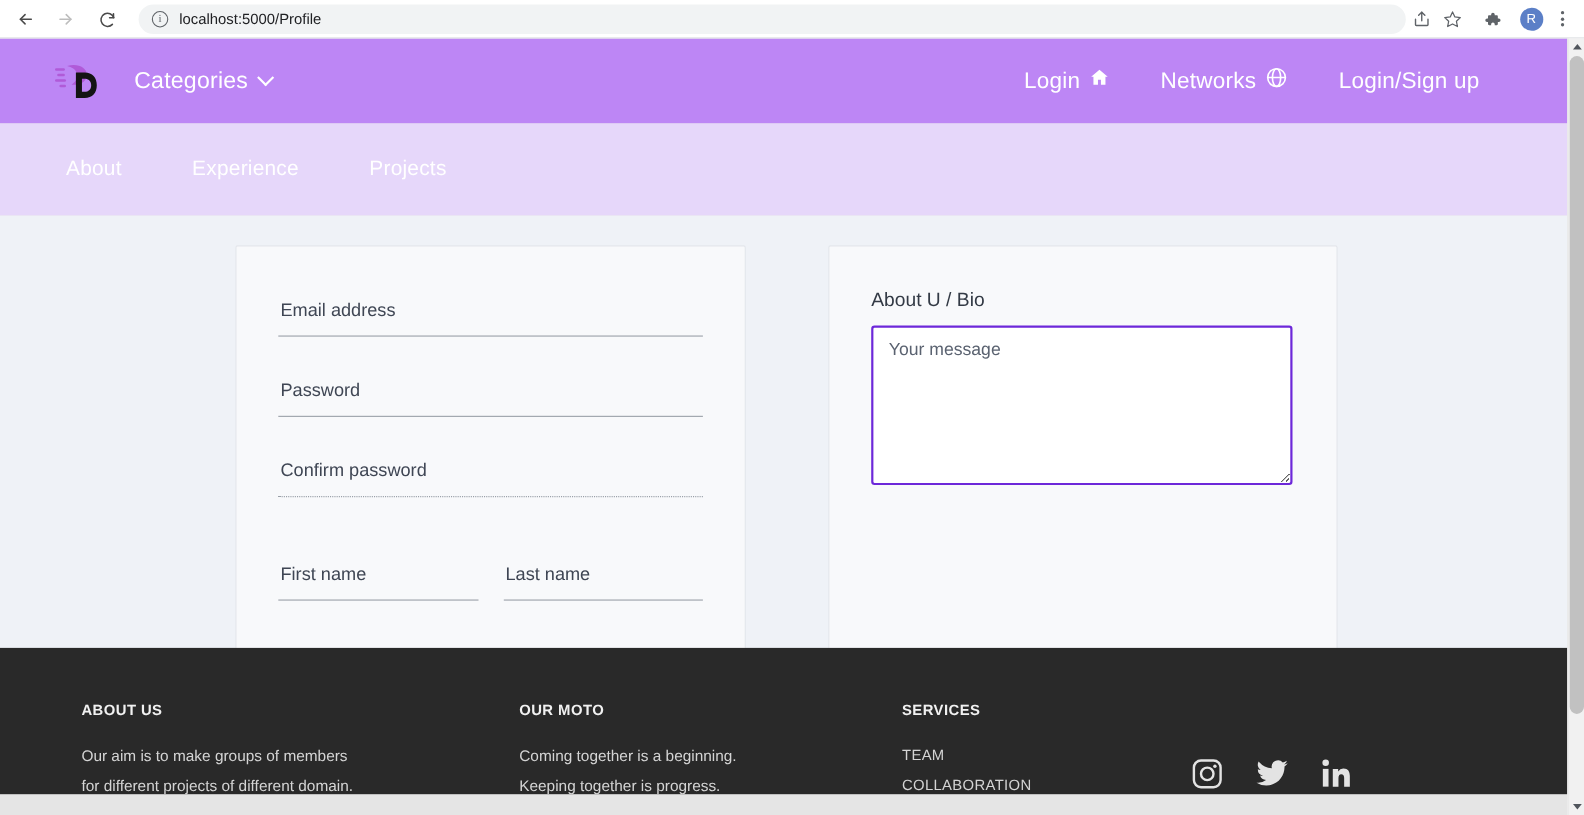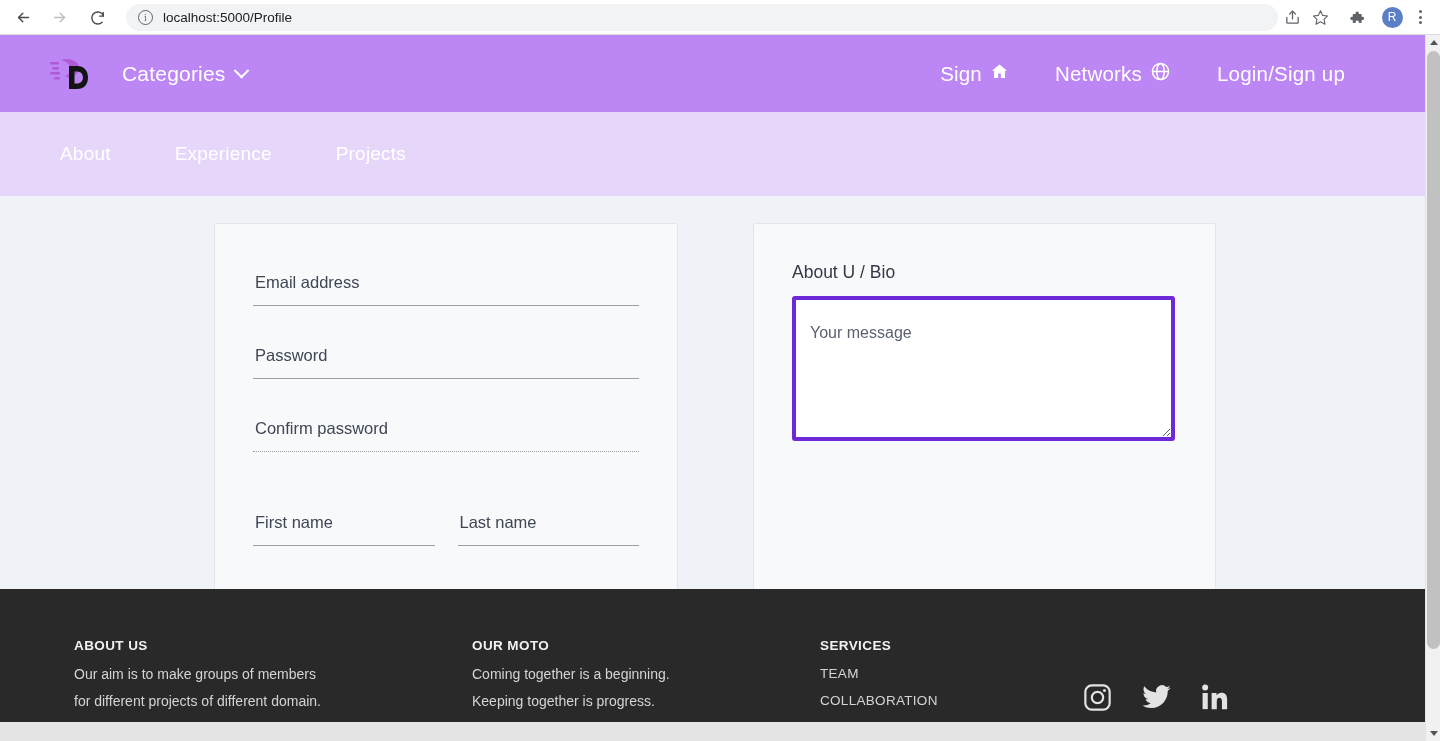--- a/index.html
+++ b/index.html
@@ -160,23 +160,23 @@
   .name-row { display: flex; gap: 23px; }
   .name-row .field { flex: 1; margin-bottom: 0; margin-top: 21px; }
 
   .bio-label {
     font-size: 17.5px; color: #333a45;
     margin-bottom: 13px; display: block;
   }
   .bio-area {
     width: 383px; height: 145px;
     background: #ffffff;
-    border: 4px solid #6d28d9;
+    border: 2px solid #6d28d9;
     border-radius: 3px;
-    padding: 24px 14px;
+    padding: 12px 14px;
     font-size: 16px; color: #3b4252;
     font-family: "Liberation Sans", sans-serif;
     resize: both; outline: none;
   }
   .bio-area::placeholder { color: #5a6270; }
 
   
   .footer {
     background: #292929;
     height: 133px;
@@ -184,21 +184,21 @@
     position: relative;
     color: #dcdcdc;
     overflow: hidden;
   }
   .footer-cols { display: flex; padding-left: 74px; }
   .fcol-about { width: 398px; }
   .fcol-moto { width: 348px; }
   .fcol-serv { width: 262px; }
   .fcol h4 {
     font-size: 13.5px; font-weight: bold; letter-spacing: .4px;
-    color: #f1f1f1; margin-bottom: 8px;
+    color: #f1f1f1; margin-bottom: 21px;
   }
   .fcol p {
     font-size: 14px; line-height: 27px; color: #d4d4d4; font-weight: 300;
   }
   .fcol .svc { font-size: 13.5px; line-height: 26.5px; color: #d4d4d4; letter-spacing: .3px; }
   .social {
     display: flex; gap: 27px; align-items: center;
     padding-top: 14px;
   }
   .social svg { display: block; }
@@ -301,21 +301,21 @@
     </div>
 
     <div class="nav-categories">
       <span>Categories</span>
       <span class="chev"></span>
     </div>
 
 
     <div class="nav-right">
       <a class="nav-link">
-        <span>Sign</span>
+        <span>Login</span>
         <span>
           <svg width="19" height="19" viewBox="0 0 24 24" fill="#ffffff">
               <path d="M12 3 2.5 11h2.6v9.2h5.2v-5.8h3.4v5.8h5.2V11h2.6z"></path>
             </svg>
         </span>
       </a>
       <a class="nav-link">
         <span>Networks</span>
         <span>
           <svg width="21" height="21" viewBox="0 0 24 24" fill="none" stroke="#ffffff" stroke-width="1.7">

